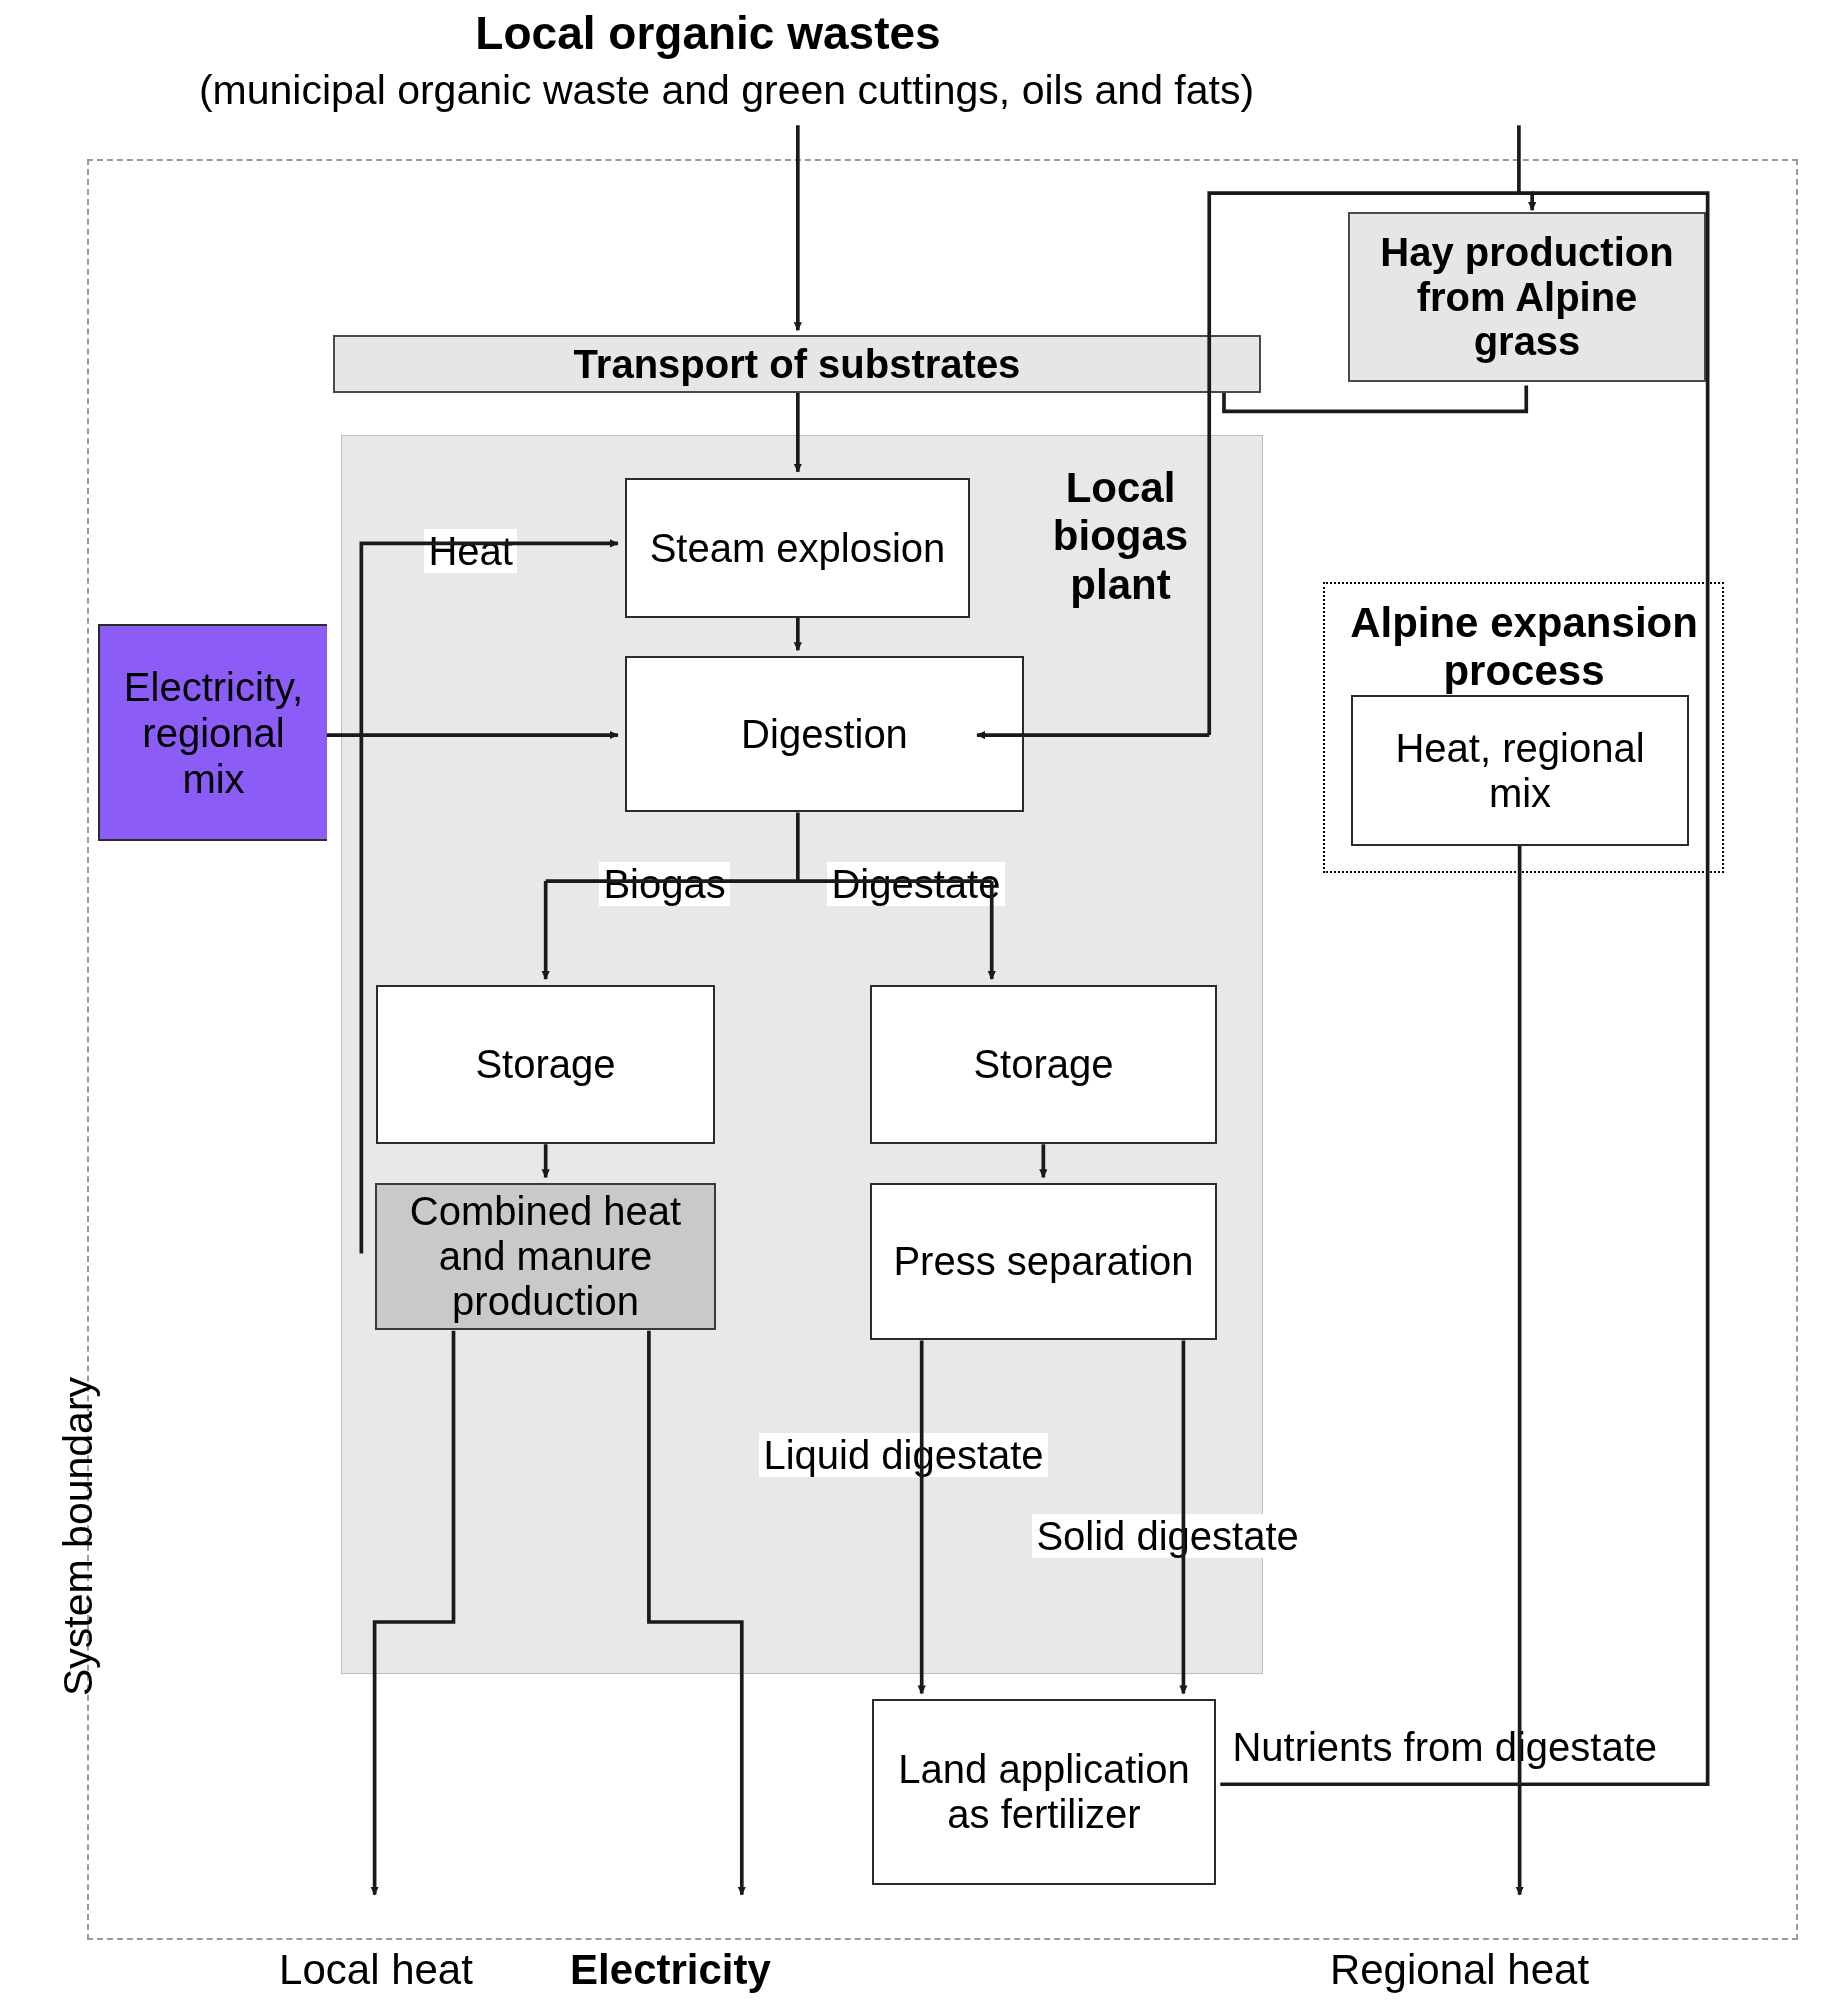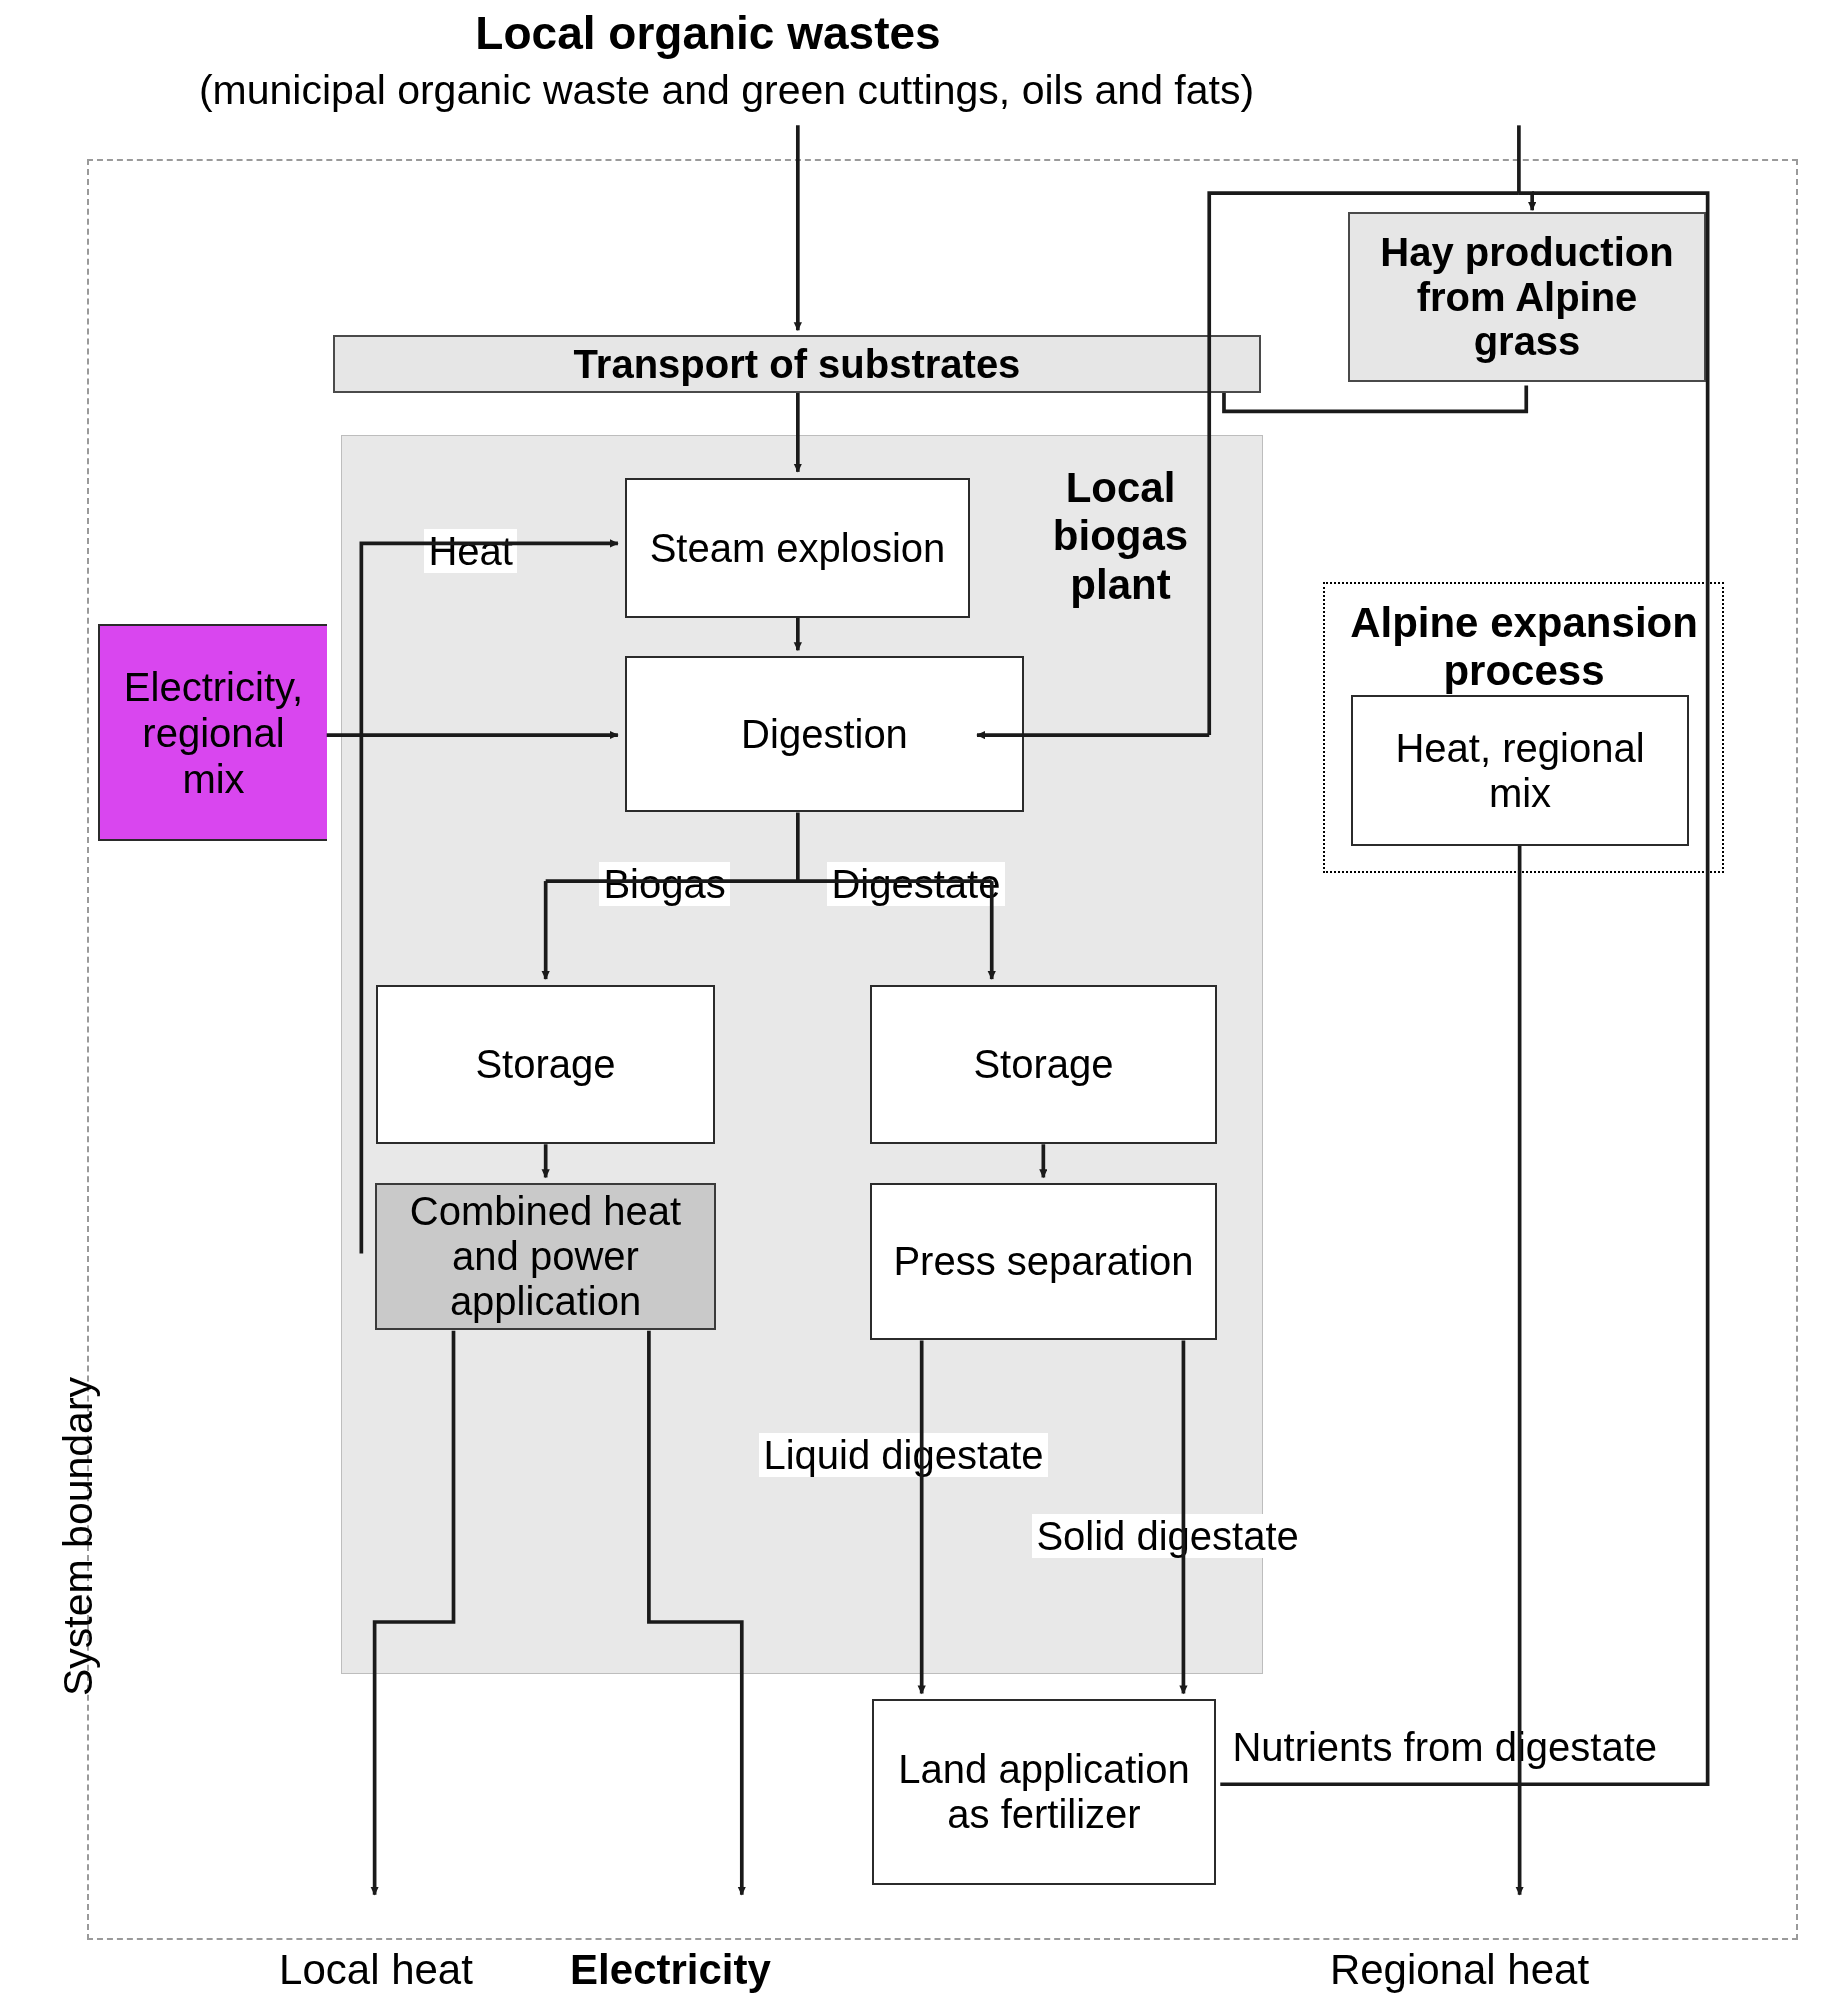--- a/index.html
+++ b/index.html
@@ -23,21 +23,21 @@
   .dotted-box{position:absolute;box-sizing:border-box;border:2.9px dotted #000;background:transparent;}
 
   .lbl{position:absolute;color:#000;font-size:40px;line-height:1.15;text-align:center;white-space:nowrap;}
   .lbl-onwhite{background:#ffffff;padding:0 4.4px;}
   .lbl-bold{font-weight:bold;}
   .lbl-plain{position:absolute;color:#000;font-size:42px;line-height:1.15;text-align:center;}
 
   .vert{position:absolute;font-size:41px;color:#000;
         transform-origin:0 0;transform:rotate(-90deg);white-space:nowrap;}
 
-  .elec-box{position:absolute;box-sizing:border-box;background:#d946ef;
+  .elec-box{position:absolute;box-sizing:border-box;background:#8b5cf6;
             border-top:2.2px solid #2b2b2b;border-left:2.2px solid #2b2b2b;border-bottom:2.2px solid #2b2b2b;
             border-right:none;display:flex;align-items:center;justify-content:center;
             text-align:center;font-size:40px;line-height:1.15;color:#000;}
 </style>
 </head>
 <body>
 
 <div id="stage">
 
   <div class="ttl title-main" style="left:413px;top:5.9px;width:590px;">Local organic wastes</div>
@@ -63,21 +63,21 @@
   <div class="elec-box" style="left:98px;top:624px;width:229px;height:217px;padding:0 8.8px;">Electricity, regional mix</div>
 
   <div class="box box-white" style="left:625px;top:478px;width:345px;height:140px;">Steam explosion</div>
 
   <div class="box box-white" style="left:625px;top:656px;width:399px;height:156px;">Digestion</div>
 
   <div class="box box-white" style="left:376px;top:985px;width:339px;height:159px;">Storage</div>
 
   <div class="box box-white" style="left:870px;top:985px;width:347px;height:159px;">Storage</div>
 
-  <div class="box box-dark" style="left:375px;top:1183px;width:341px;height:147px;padding:0 10.3px;">Combined heat and power application</div>
+  <div class="box box-dark" style="left:375px;top:1183px;width:341px;height:147px;padding:0 10.3px;">Combined heat and manure production</div>
 
   <div class="box box-white" style="left:870px;top:1183px;width:347px;height:157px;">Press separation</div>
 
   <div class="box box-white" style="left:872px;top:1699px;width:344px;height:186px;padding:0 13.3px;">Land application as fertilizer</div>
 
   <div class="lbl" style="left:424px;top:528px;"><span class="lbl-onwhite">Heat</span></div>
 
   <div class="lbl" style="left:599px;top:861px;"><span class="lbl-onwhite">Biogas</span></div>
 
   <div class="lbl" style="left:827px;top:861px;"><span class="lbl-onwhite">Digestate</span></div>

